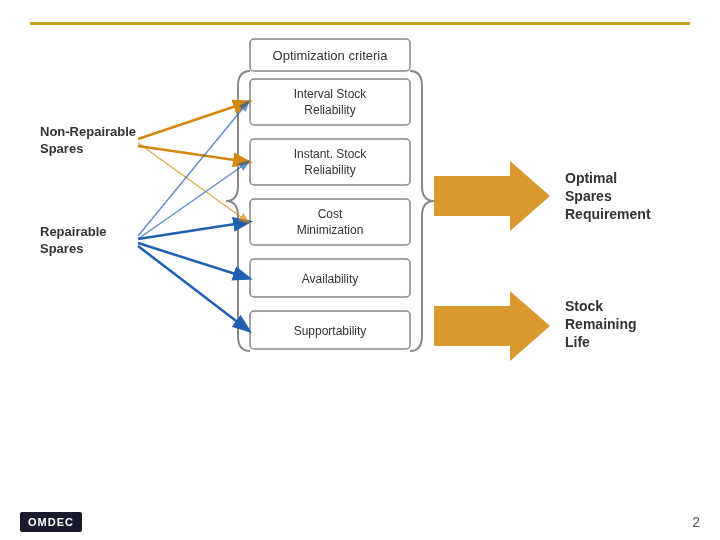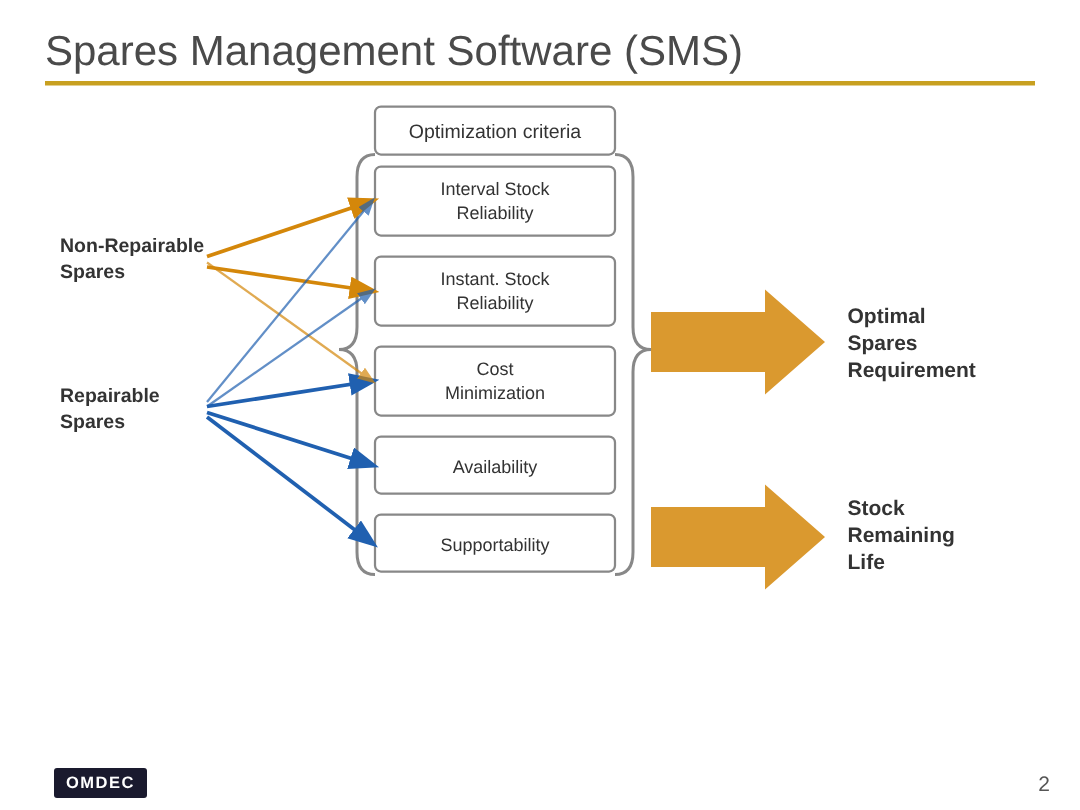--- a/index.html
+++ b/index.html
@@ -40,21 +40,21 @@
       bottom: 10px;
       right: 20px;
       font-size: 14px;
       color: #555;
     }
 
     
     .logo-area {
       position: absolute;
       bottom: 8px;
-      left: 36px;
+      left: 20px;
       display: flex;
       align-items: flex-end;
     }
     .logo-box {
       background: #1a1a2e;
       color: #fff;
       font-size: 11px;
       font-weight: bold;
       padding: 4px 8px;
       border-radius: 2px;
@@ -67,21 +67,20 @@
       width: 680px;
       margin: 0 auto;
     }
   </style>
 </head>
 <body>
 
 <div class="page">
 
   <div class="title-area">
-    <div class="main-title">Spares Management Software (SMS)</div>
     <div class="title-underline"></div>
   </div>
 
   <div class="diagram-wrapper">
     <svg width="680" height="430" viewBox="0 0 680 430">
 
       <rect x="230" y="8" width="160" height="32" rx="4" ry="4" fill="white" stroke="#888" stroke-width="1.5"></rect>
       <text x="310" y="29" text-anchor="middle" font-size="13" fill="#333" font-family="Arial">Optimization criteria</text>
 
       <path d="M 230 40 Q 218 40 218 55 L 218 155 Q 218 170 206 170 Q 218 170 218 185 L 218 305 Q 218 320 230 320" fill="none" stroke="#888" stroke-width="2"></path>

